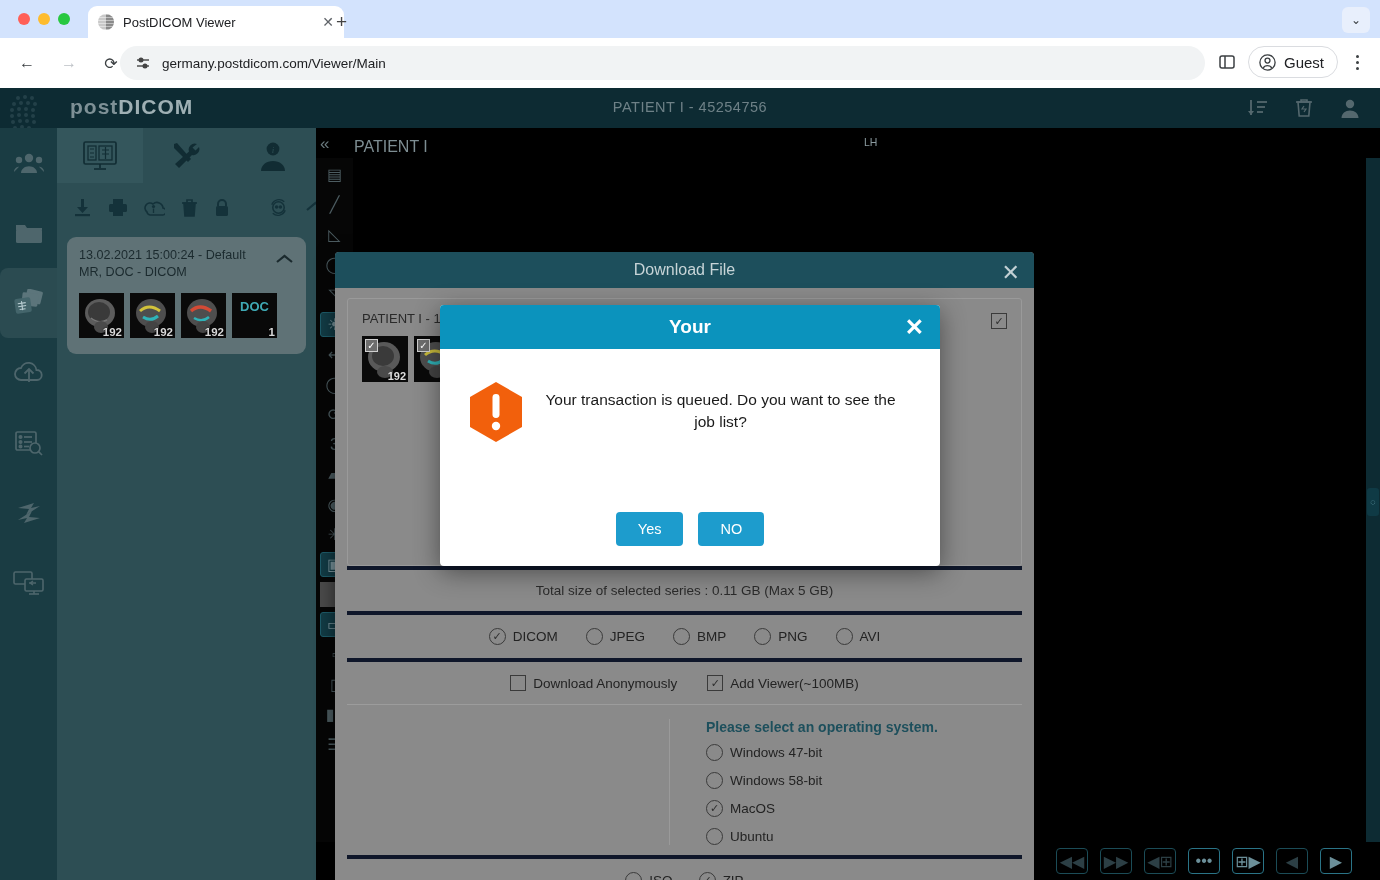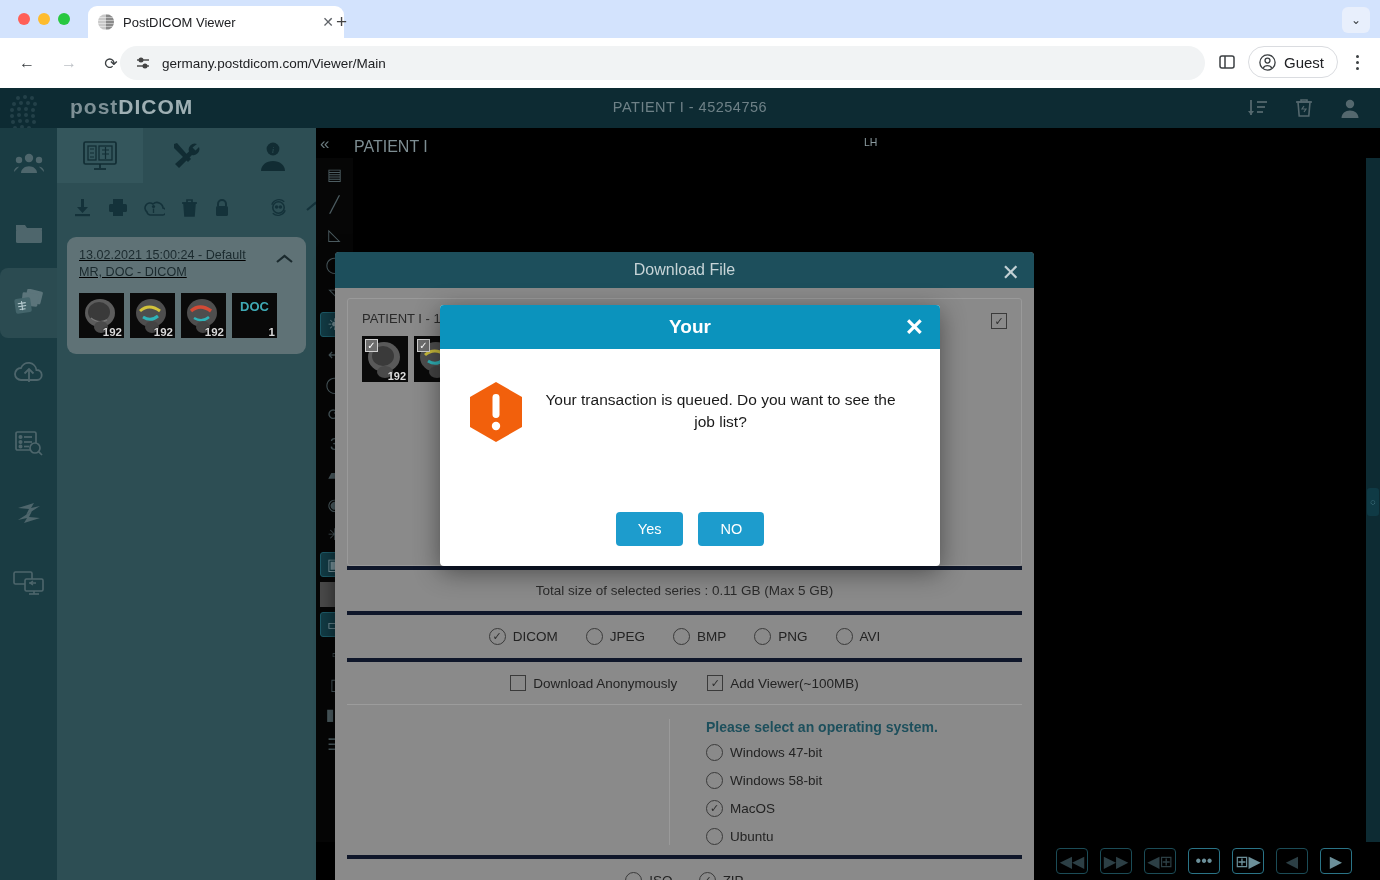--- a/index.html
+++ b/index.html
@@ -101,21 +101,20 @@
   .panel-tab { flex:1; display:flex; align-items:center; justify-content:center; cursor:pointer; }
   .panel-tab.active { background:#34565c; }
   .panel-tab svg { opacity:.92; }
   .panel-toolbar {
     height:48px; display:flex; align-items:center; gap:16px; padding:0 16px;
   }
   .ptool { color:#14323a; cursor:pointer; display:flex; align-items:center; justify-content:center; }
   .series-card {
     margin:6px 10px 0 10px; background:#5f7276; border-radius:9px; padding:10px 12px 16px 12px;
     position:relative;
-    text-decoration:underline;
   }
   .series-head { font-size:12.6px; color:#1b2a2e; line-height:1.35; padding-right:24px;}
   .series-collapse { position:absolute; right:12px; top:14px; color:#1b2a2e; cursor:pointer;}
   .thumb-row { display:flex; gap:6px; margin-top:12px; }
   .thumb { width:45px; height:45px; background:#090909; position:relative; cursor:pointer; overflow:hidden;}
   .thumb.sel { outline:2px solid #2d5ea8; outline-offset:-2px; }
   .thumb .cnt { position:absolute; right:2px; bottom:0px; font-size:11.5px; color:#d8d8d8; font-weight:bold; text-shadow:0 0 2px #000;}
   .thumb .doc { position:absolute; left:0; right:0; top:6px; text-align:center; font-size:13px; color:#3fa9b4; font-weight:bold;}
   .brainimg { position:absolute; inset:0; }
 

